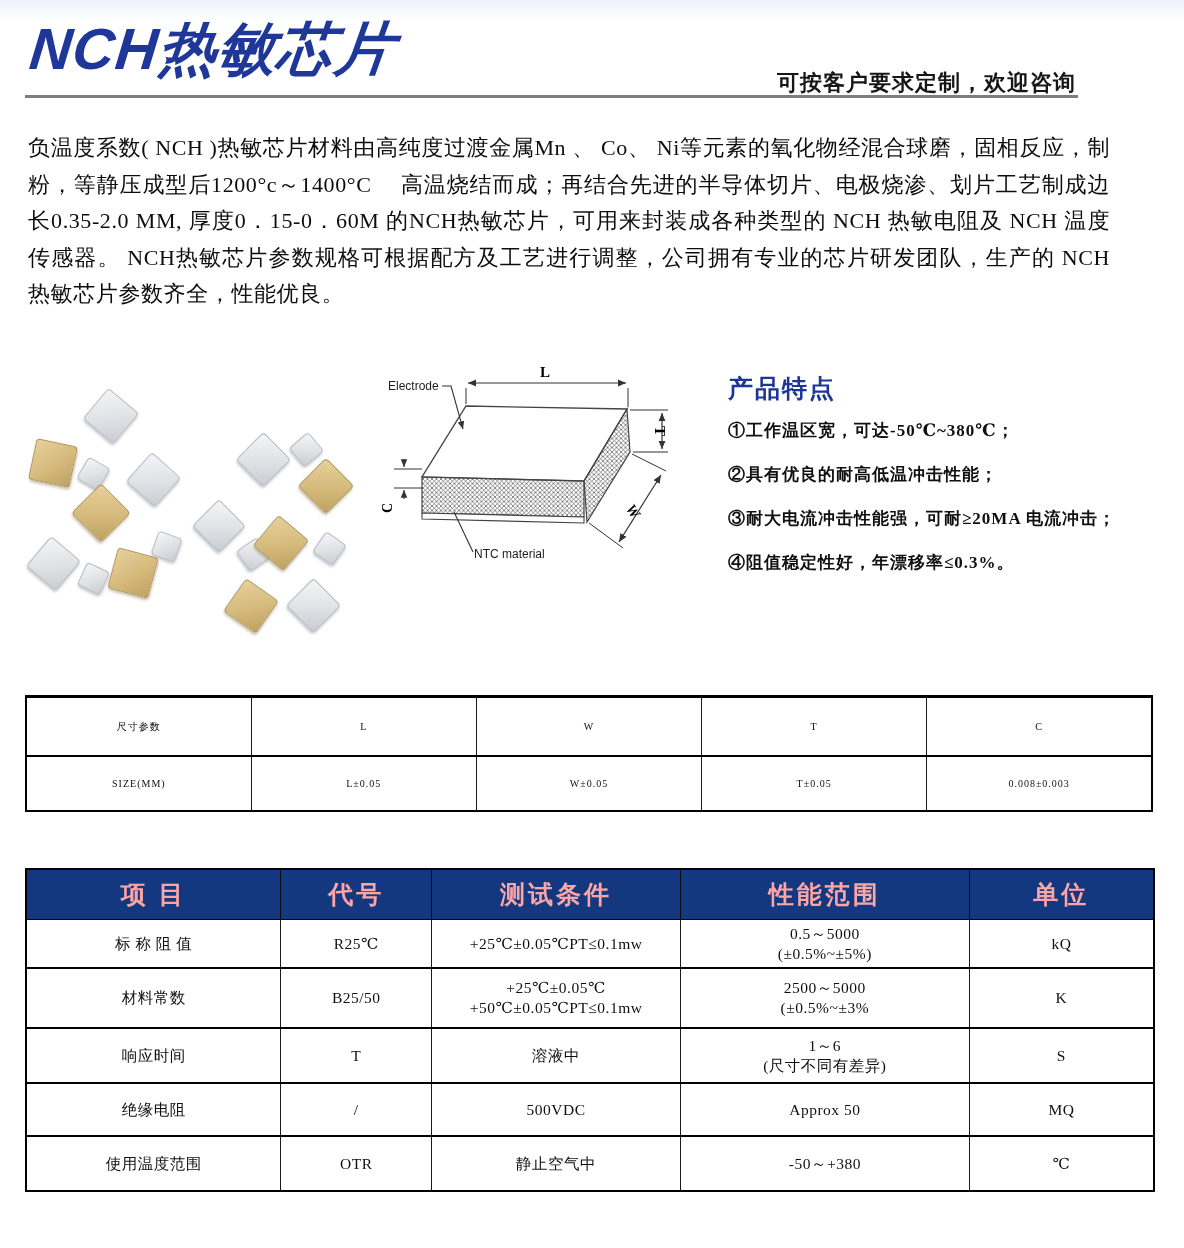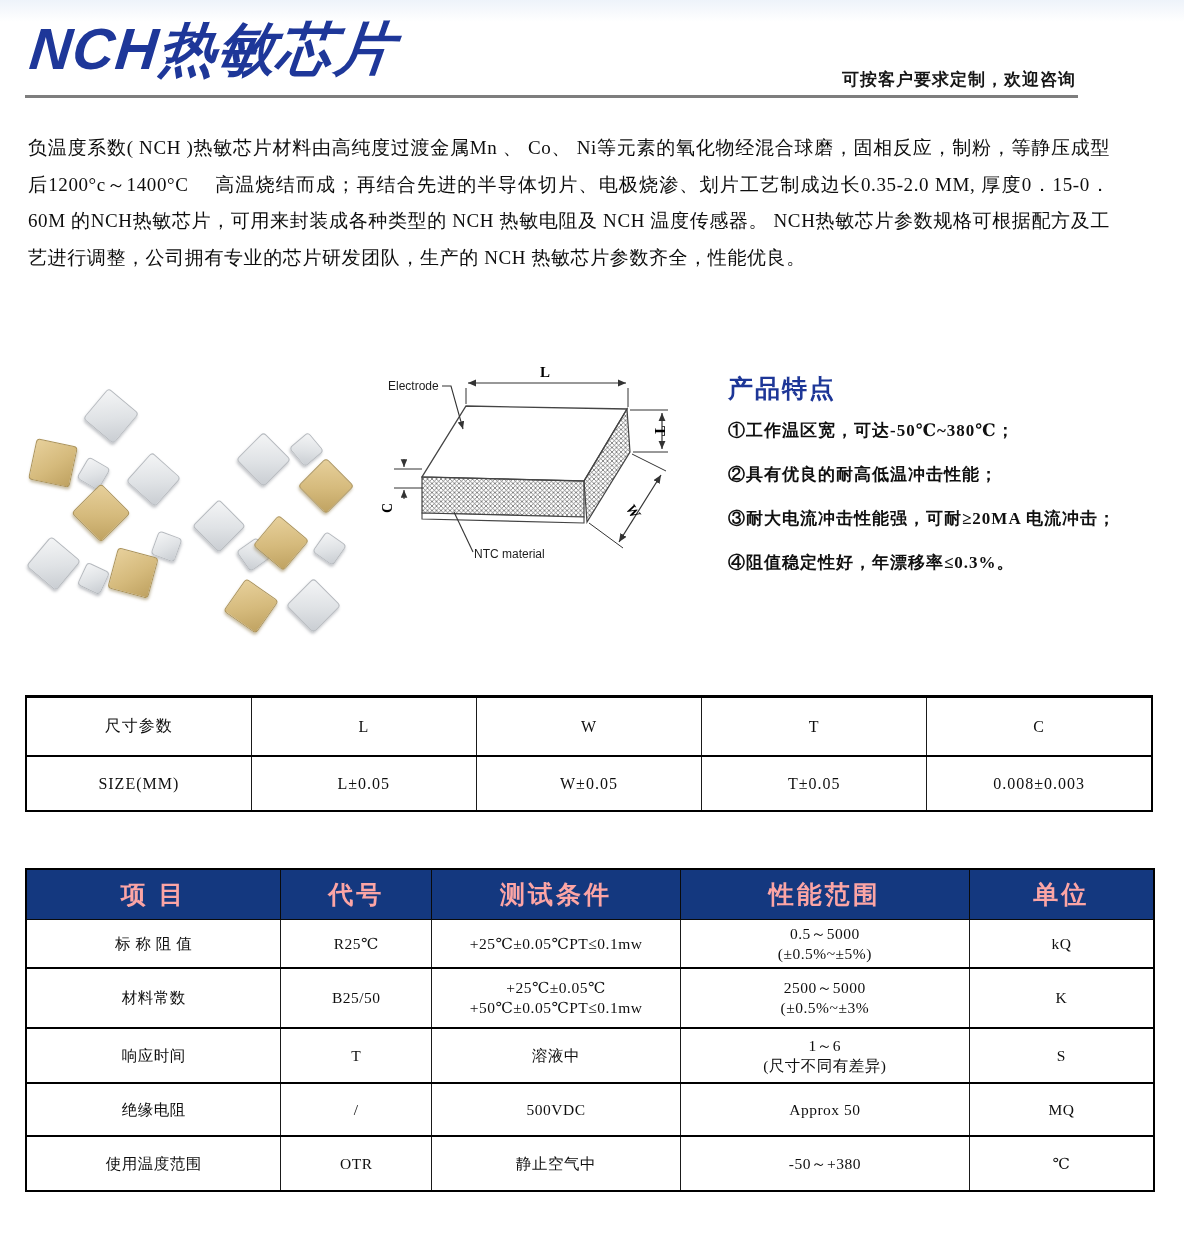--- a/index.html
+++ b/index.html
@@ -3,44 +3,44 @@
 <meta charset="utf-8">
 <style>
   html,body{margin:0;padding:0;background:#fff;}
   .page{position:relative;width:1184px;height:1248px;background:linear-gradient(180deg,#eef3fa 0px,#ffffff 22px);overflow:hidden;
         font-family:"Liberation Serif","DejaVu Serif",serif;color:#111;}
   
   .title{position:absolute;left:30px;top:16px;margin:0;font-family:"Liberation Sans","DejaVu Sans",sans-serif;
          font-style:italic;font-weight:700;font-size:58px;line-height:1.15;color:#1e3799;
          transform:skewX(-6deg);letter-spacing:1px;white-space:nowrap;}
   .tagline{position:absolute;right:108px;top:68px;font-family:"Liberation Sans","DejaVu Sans",sans-serif;
-           font-weight:700;font-size:17px;color:#161616;letter-spacing:1px;}
+           font-weight:700;font-size:22px;color:#161616;letter-spacing:1px;}
   .rule{position:absolute;left:25px;top:95px;width:1053px;height:3px;background:#7e7e7e;}
   
-  .intro{position:absolute;left:28px;top:130px;width:1082px;margin:0;font-size:19px;line-height:36.5px;
+  .intro{position:absolute;left:28px;top:130px;width:1082px;margin:0;font-size:22px;line-height:36.5px;
          text-align:justify;letter-spacing:0.6px;color:#0d0d0d;}
   
   .chip{position:absolute;border-radius:4px;}
   .chip.white{background:linear-gradient(135deg,#f4f5f6 0%,#dfe2e5 55%,#c9cdd2 100%);
               border:1px solid #b4b8bd;box-shadow:1px 2px 3px rgba(120,125,132,.45);}
   .chip.gold{background:linear-gradient(135deg,#e7d09b 0%,#d5ba7c 55%,#bfa261 100%);
              border:1px solid #ab9257;box-shadow:1px 2px 3px rgba(130,110,60,.45);}
   
   .diagram{position:absolute;left:378px;top:362px;}
   
   .features{position:absolute;left:728px;top:372px;width:452px;}
   .features h2{margin:0 0 14px 0;font-family:"Liberation Sans","DejaVu Sans",sans-serif;
                font-weight:700;font-size:25px;color:#1d3697;letter-spacing:2px;}
   .features ul{margin:0;padding:0;list-style:none;}
   .features li{font-size:17px;font-weight:700;letter-spacing:1px;margin-bottom:21px;color:#101010;}
   
   table{border-collapse:collapse;table-layout:fixed;}
   .size-table{position:absolute;left:25px;top:695px;width:1128px;border:2px solid #000;border-top:3px solid #000;}
   .size-table td{border:1.5px solid #1a1a1a;text-align:center;vertical-align:middle;
-                 font-size:16px;letter-spacing:1px;color:#0f0f0f;margin-top:35px;}
+                 font-size:10px;letter-spacing:1px;color:#0f0f0f;margin-top:35px;}
   .size-table tr:nth-child(1) td{height:55px;border-bottom:2.5px solid #000;}
   .size-table tr:nth-child(2) td{height:51px;}
   
   .spec-table{position:absolute;left:25px;top:868px;width:1130px;border:2px solid #000;}
   .spec-table th{background:#14387f;color:#fca5a5;font-family:"Liberation Sans","DejaVu Sans",sans-serif;
                  font-weight:700;font-size:25px;letter-spacing:3px;height:47px;border:1.5px solid #0a0a0a;}
   .spec-table td{border:1.5px solid #1a1a1a;text-align:center;vertical-align:middle;
                  font-size:15.5px;line-height:20px;letter-spacing:0.5px;color:#0f0f0f;}
   .spec-table tbody tr{border-bottom:2px solid #000;}
   .spec-table tbody tr:nth-child(1) td{height:45px;}

